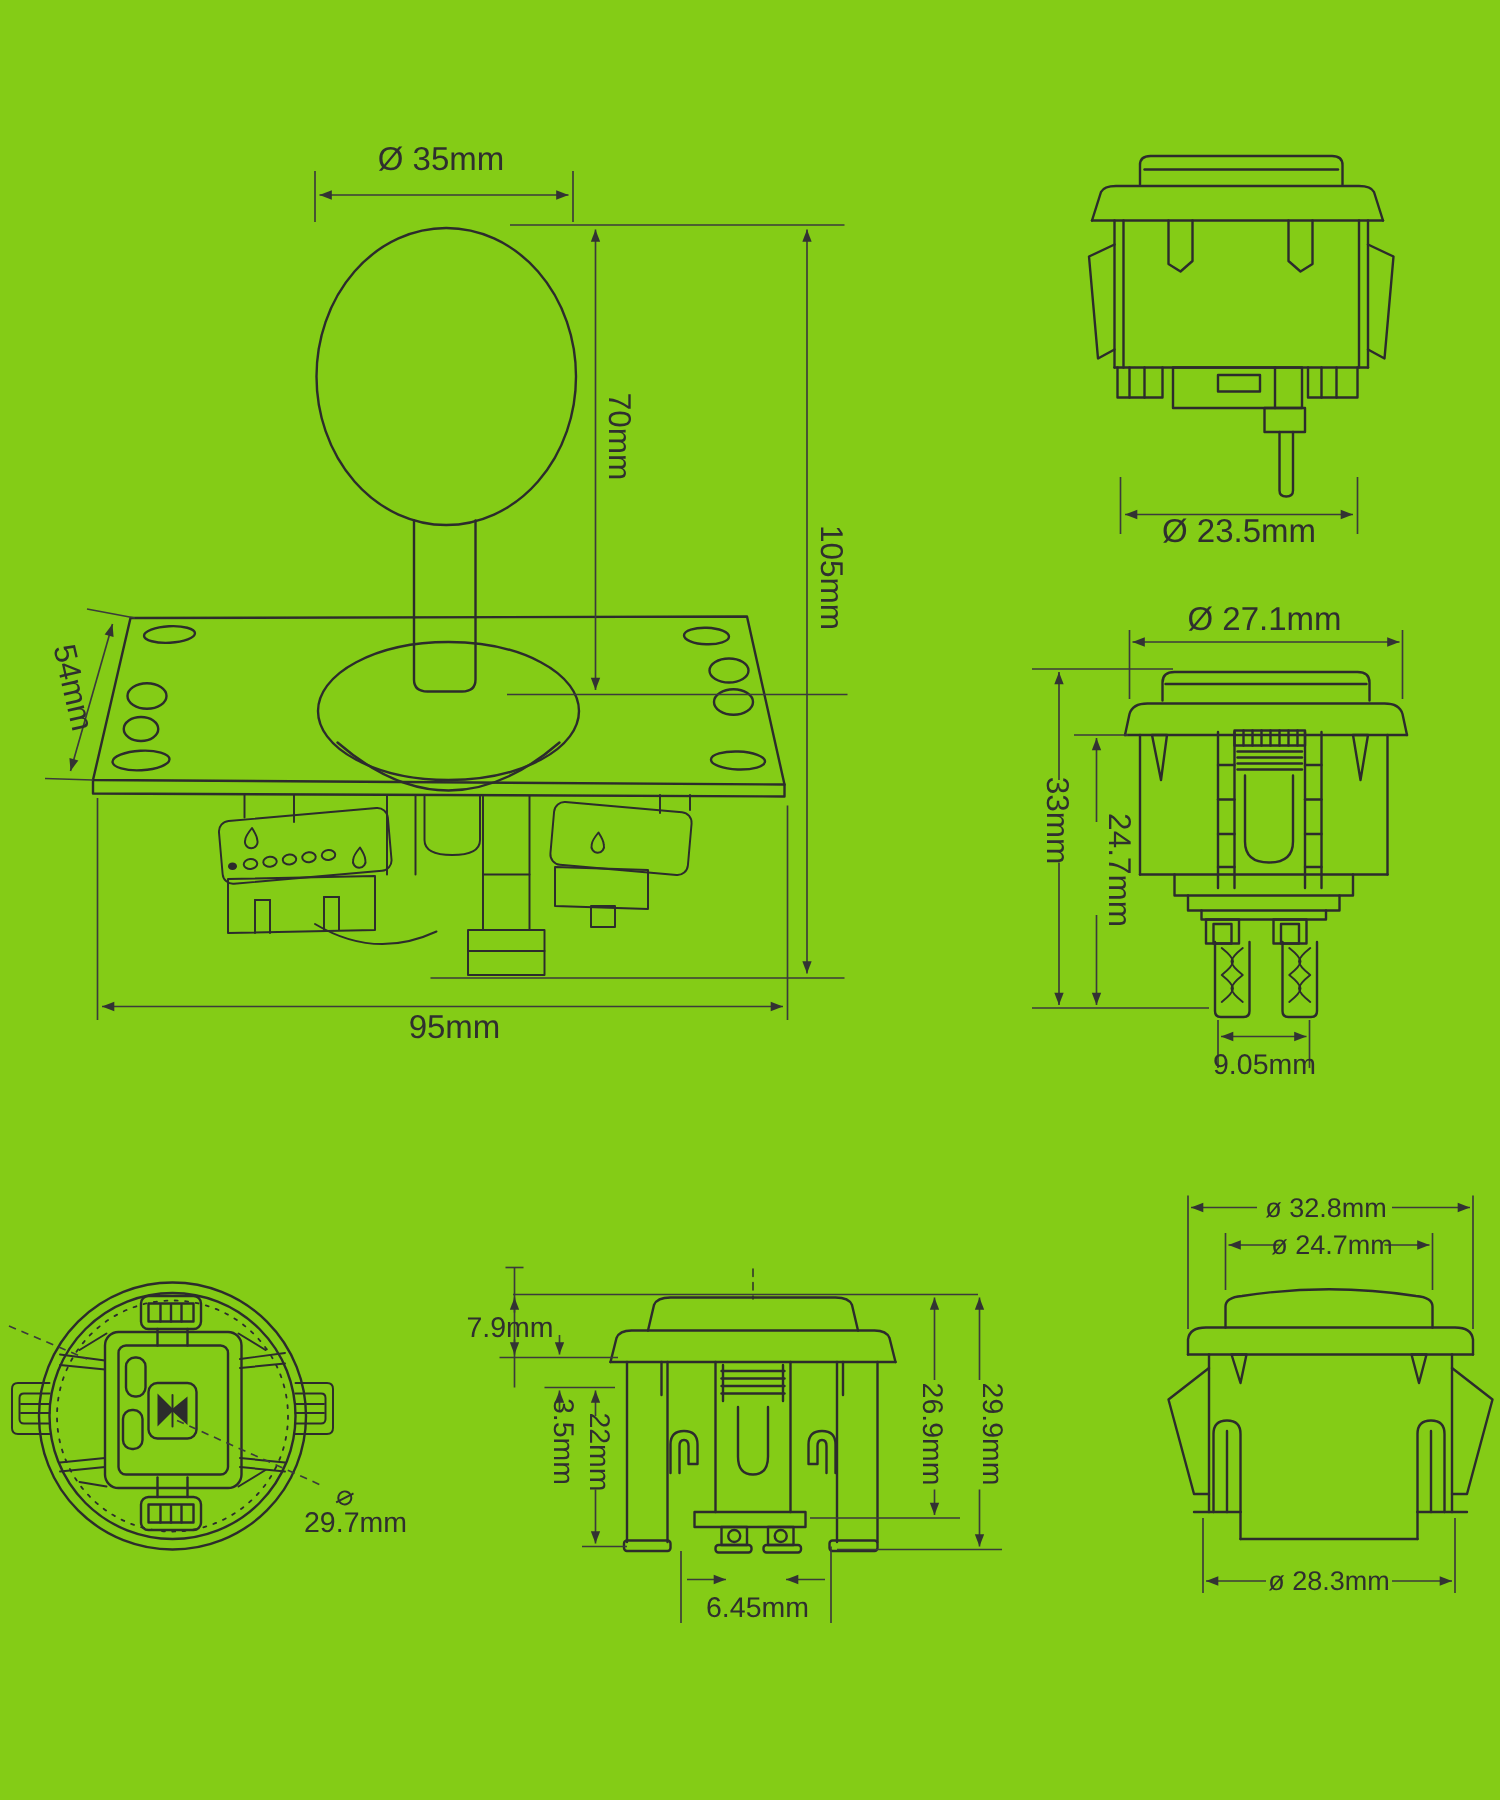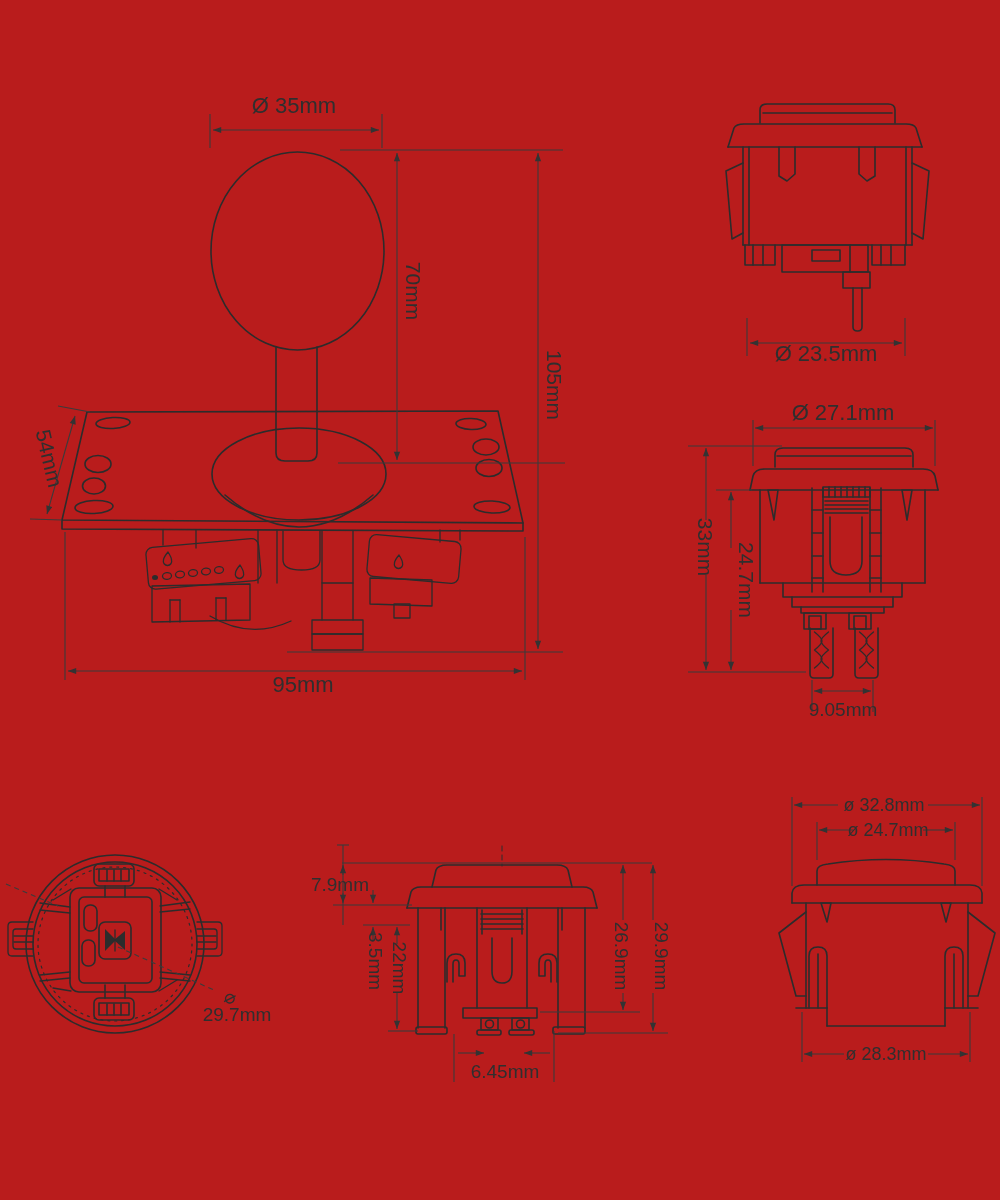--- a/index.html
+++ b/index.html
@@ -1,16 +1,16 @@
 <!DOCTYPE html>
 <html><head>
 <meta charset="utf-8">
 <style>
   html,body{margin:0;padding:0;background:#fff;}
-  .stage{width:1000px;height:1200px;position:relative;background:#b91c1c;font-family:"Liberation Sans","DejaVu Sans",sans-serif;}
+  .stage{width:1000px;height:1200px;position:relative;background:#84cc16;font-family:"Liberation Sans","DejaVu Sans",sans-serif;}
   svg{display:block;}
   text{fill:#2f2f2f;}
   .obj{stroke:#2c2c2c;stroke-width:1.6;fill:none;stroke-linejoin:round;stroke-linecap:round;}
   .obj2{stroke:#2c2c2c;stroke-width:1.3;fill:none;stroke-linejoin:round;stroke-linecap:round;}
   .dim{stroke:#3b3b3b;stroke-width:1.1;fill:none;}
   .lbl{font-size:22px;}
   .lblm{font-size:21px;}
   .lbls{font-size:19px;}
   .lblxs{font-size:18px;}
   .dash{stroke-dasharray:5 4;}

